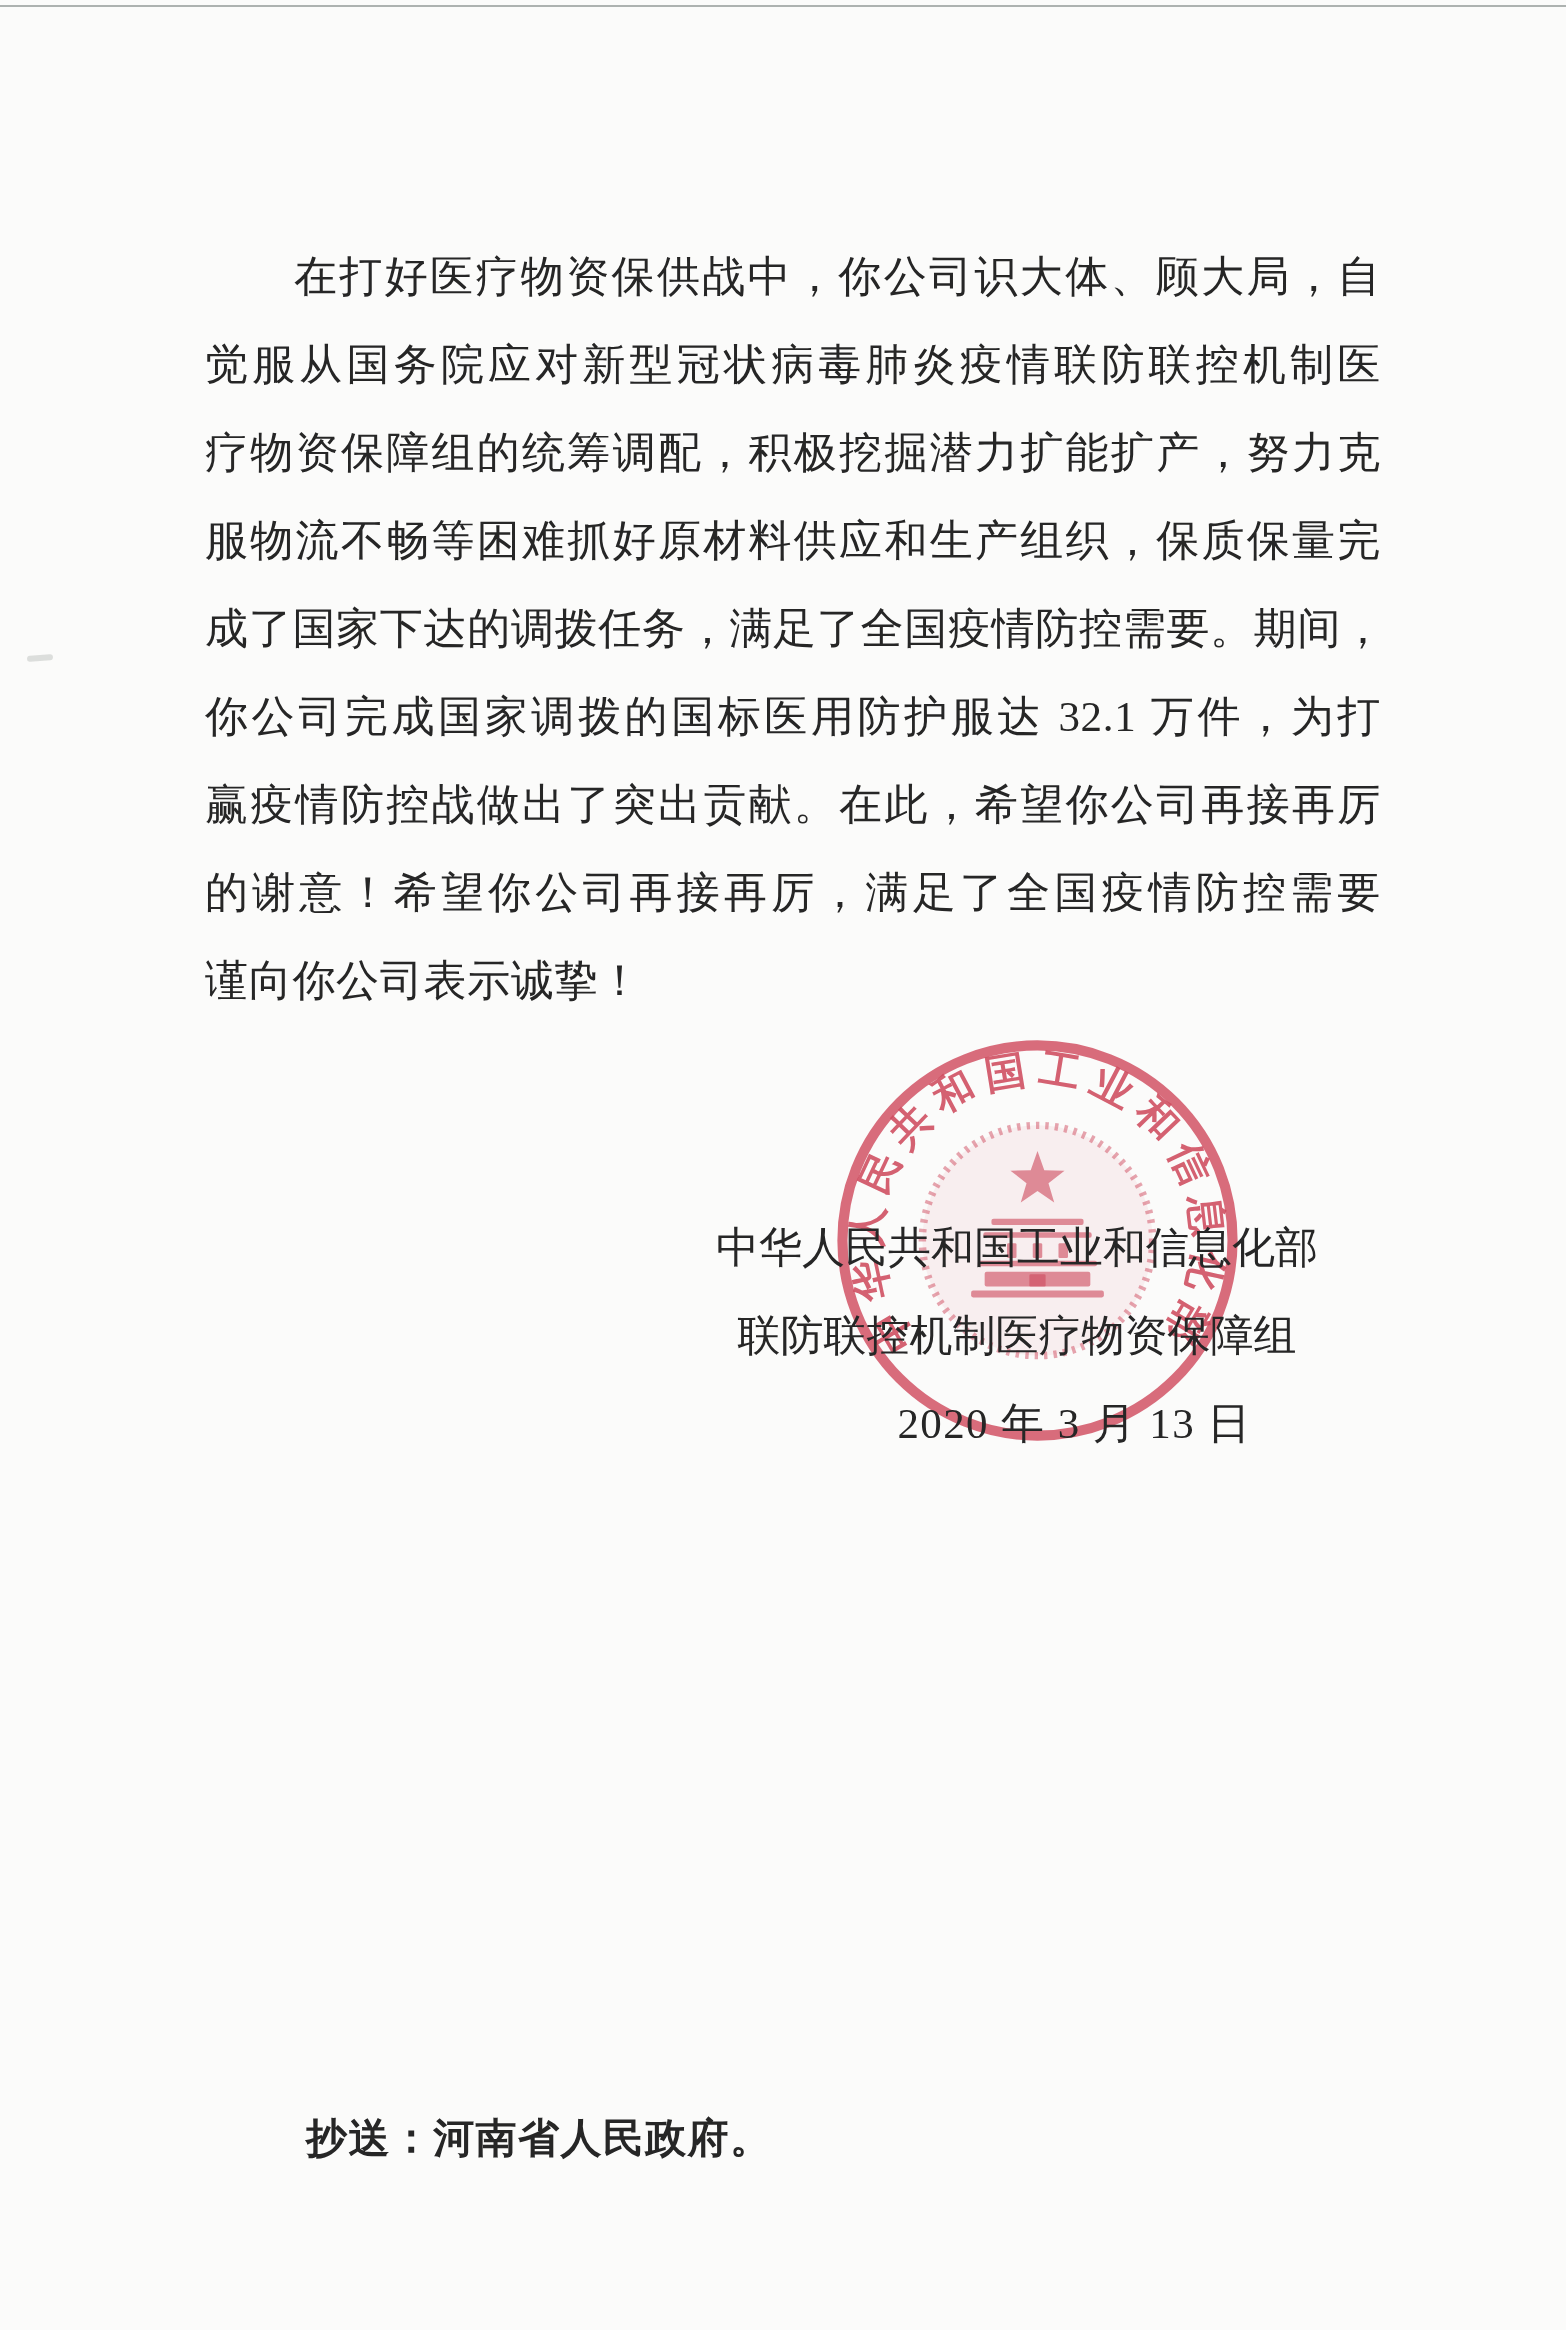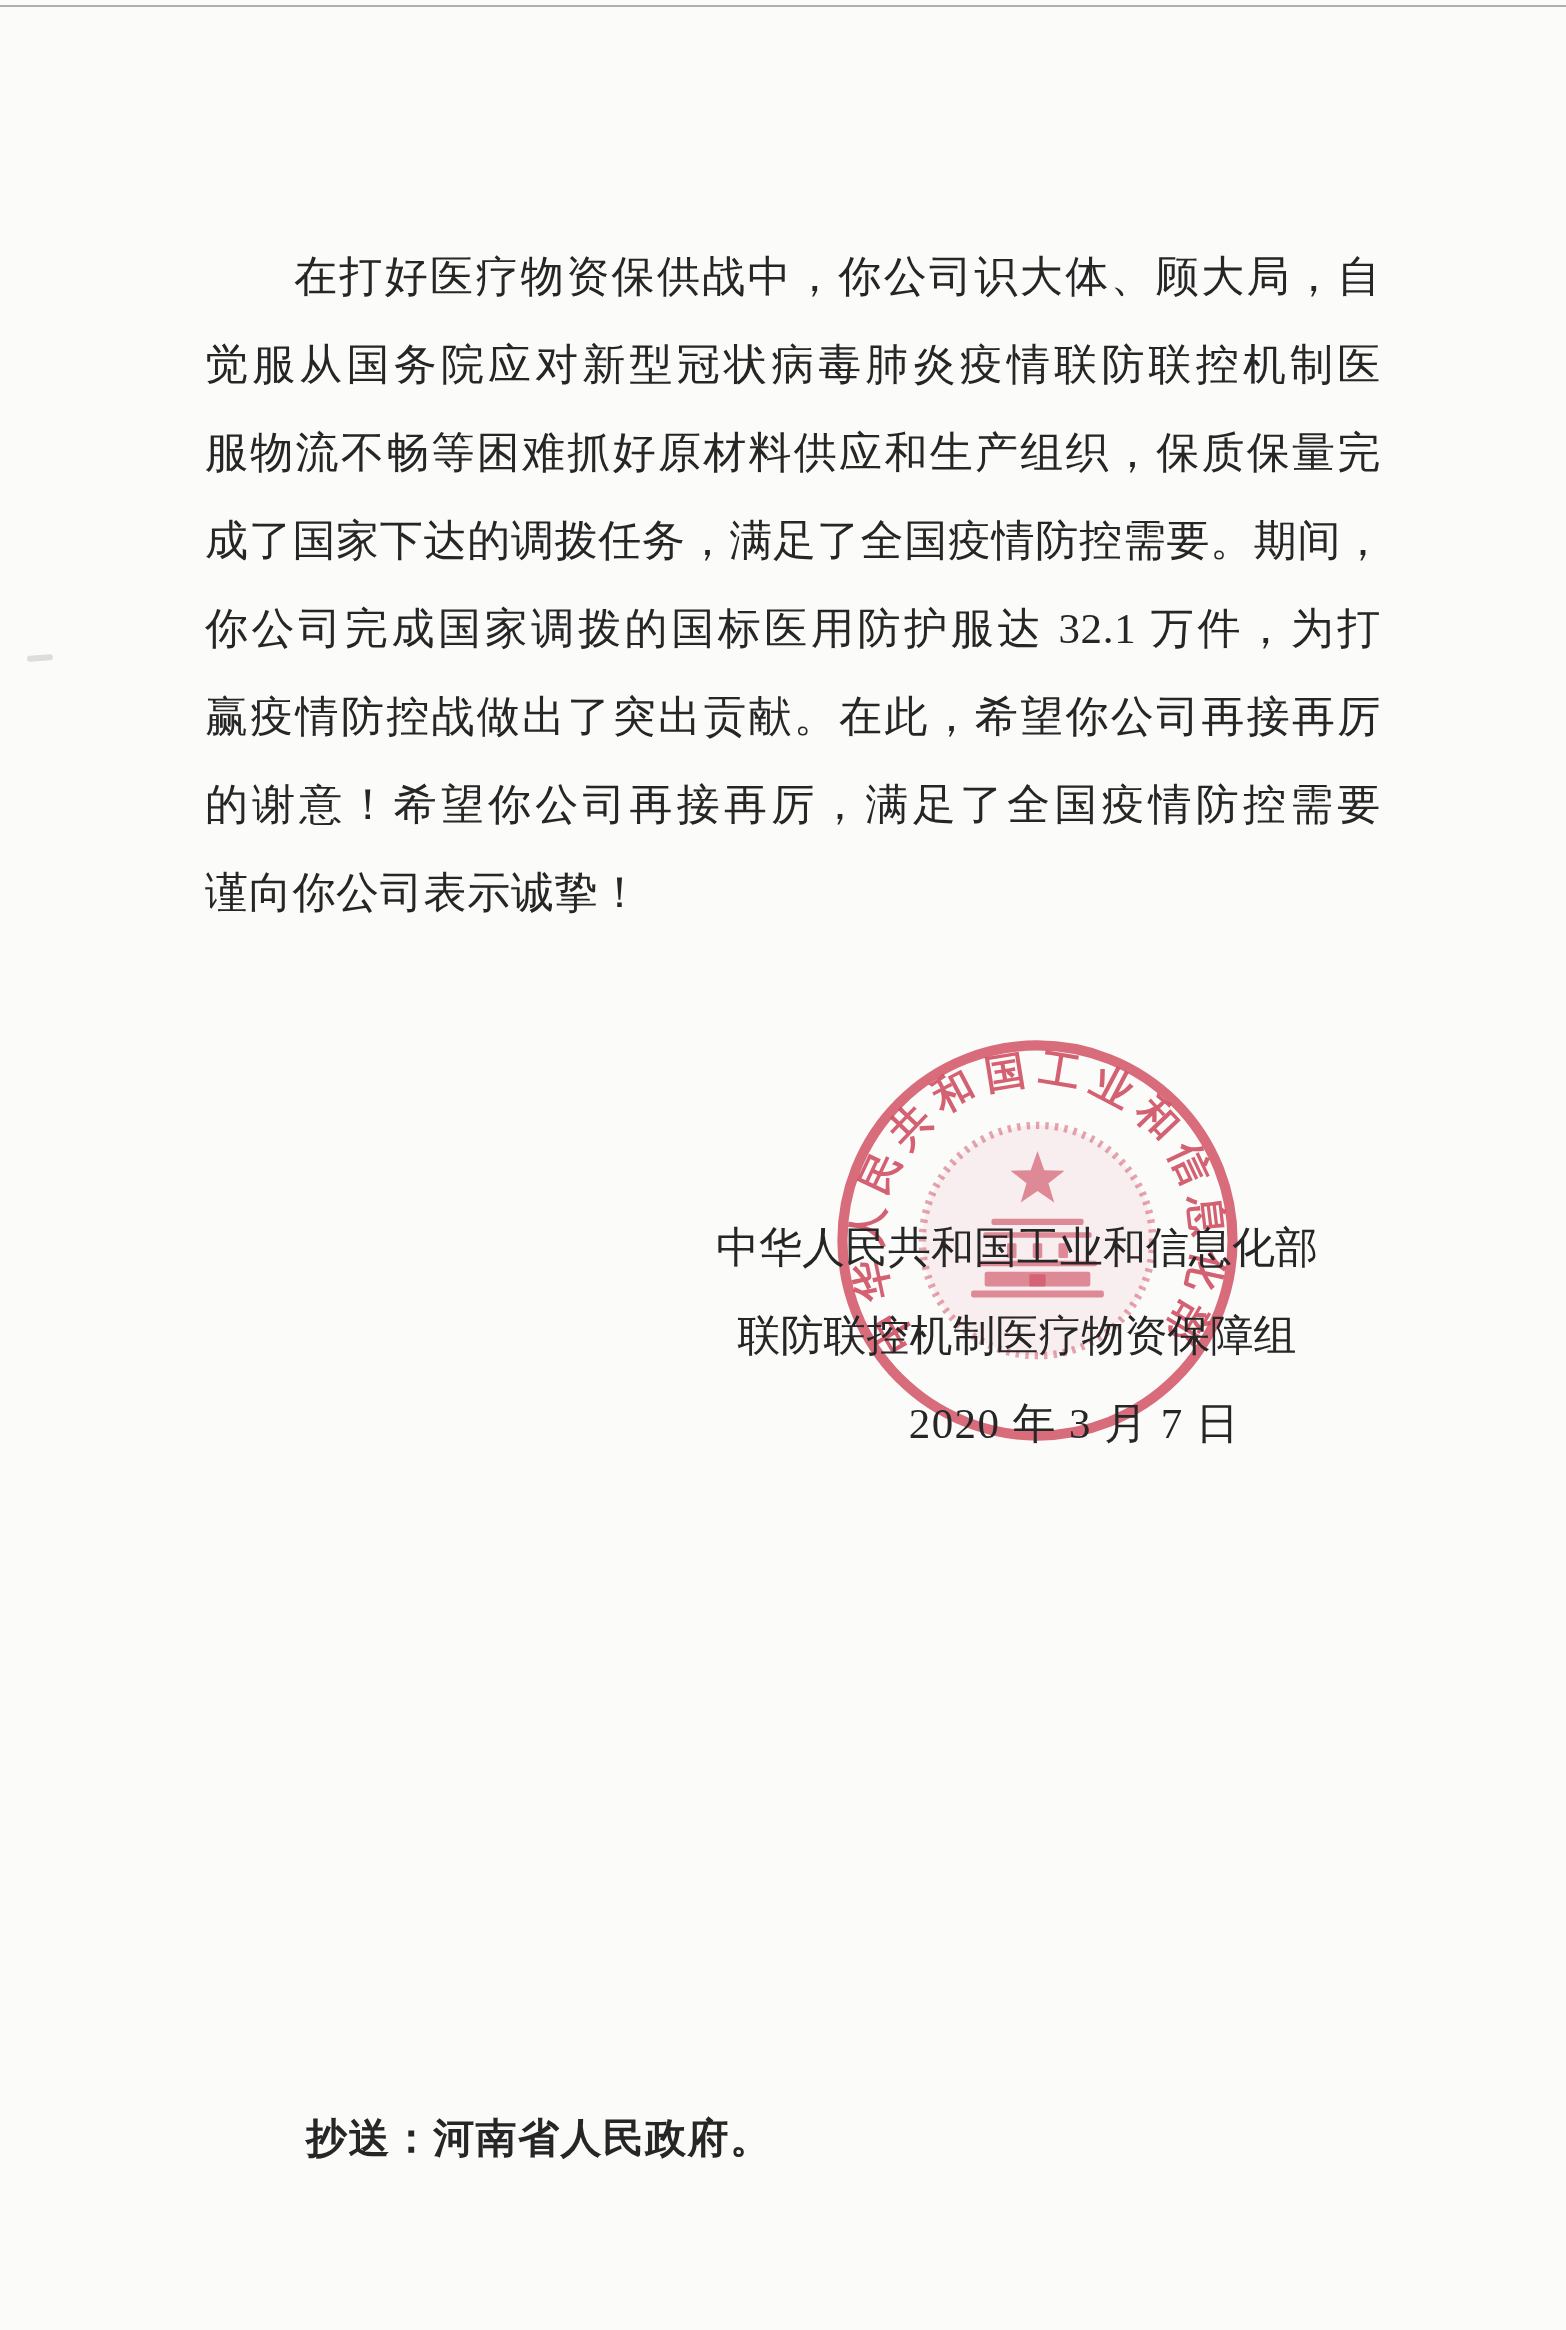--- a/index.html
+++ b/index.html
@@ -79,20 +79,21 @@
 <body>
 
 <div class="page">
 
   <div class="scan-top-line"></div>
   <div class="scan-left-mark"></div>
 
   <div class="letter-body">
     <div class="bline indent">在打好医疗物资保供战中，你公司识大体、顾大局，自</div>
     <div class="bline">觉服从国务院应对新型冠状病毒肺炎疫情联防联控机制医</div>
+    <div class="bline">疗物资保障组的统筹调配，积极挖掘潜力扩能扩产，努力克</div>
     <div class="bline">服物流不畅等困难抓好原材料供应和生产组织，保质保量完</div>
     <div class="bline">成了国家下达的调拨任务，满足了全国疫情防控需要。期间，</div>
     <div class="bline">你公司完成国家调拨的国标医用防护服达 32.1 万件，为打</div>
     <div class="bline">赢疫情防控战做出了突出贡献。在此，希望你公司再接再厉</div>
     <div class="bline">的谢意！希望你公司再接再厉，满足了全国疫情防控需要</div>
     <div class="bline last">谨向你公司表示诚挚！</div>
   </div>
 
   <div class="seal-wrap">
     <svg width="447" height="447" viewBox="0 0 660 660">
@@ -122,19 +123,19 @@
 
       <text class="seal-ring-text">
         <textPath href="#sealTextPath" startOffset="50%" text-anchor="middle">中华人民共和国工业和信息化部</textPath>
       </text>
     </svg>
   </div>
 
   <div class="signature">
     <div>中华人民共和国工业和信息化部</div>
     <div>联防联控机制医疗物资保障组</div>
-    <div class="date-line">2020 年 3 月 7 日</div>
+    <div class="date-line">2020 年 3 月 13 日</div>
   </div>
 
   <div class="cc-line">抄送：河南省人民政府。</div>
 
 </div>
 
 
 </body></html>

